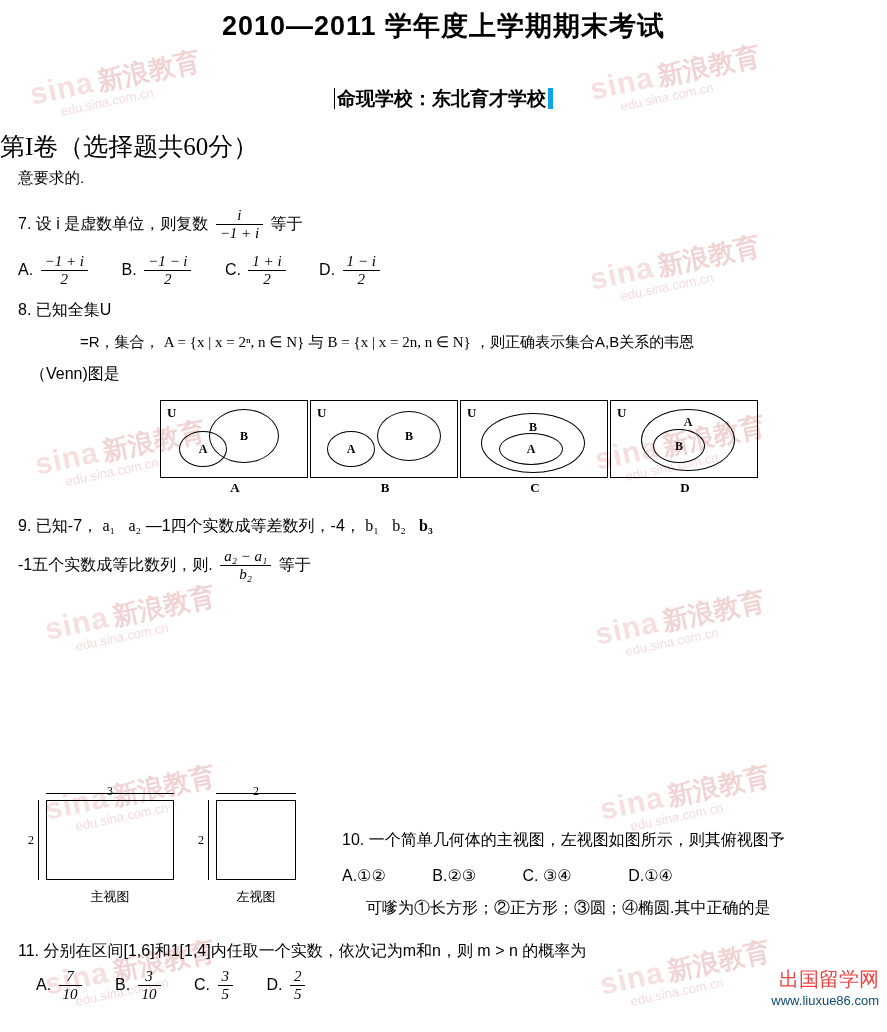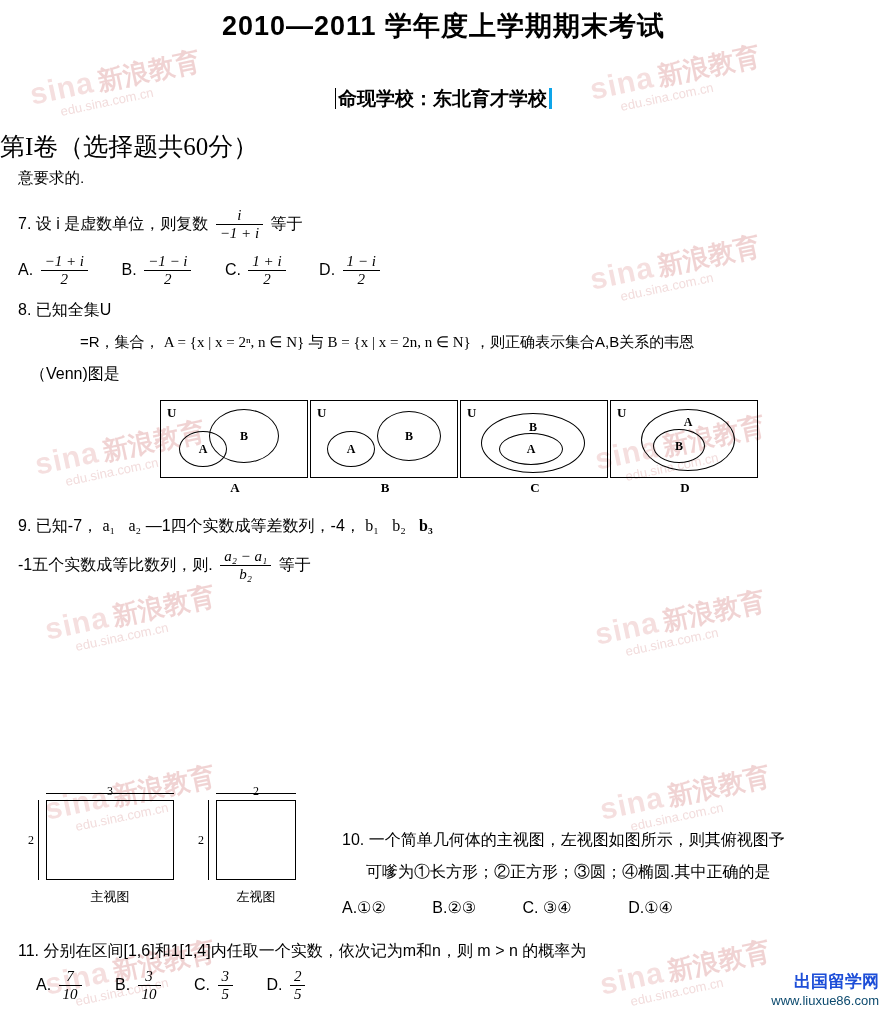--- a/index.html
+++ b/index.html
@@ -40,21 +40,21 @@
   }
   .title2{
     text-align:center; font-size:25px; font-weight:bold; margin-top:14px;
     font-family:"Liberation Sans", sans-serif;
   }
   .school{
     text-align:center; margin-top:42px; font-size:19px; font-weight:bold;
     font-family:"Liberation Sans", sans-serif;
   }
   .school span.box{
-    border-left:1px solid #000; border-right:3px solid #0ea5e9; padding:0 2px;
+    border-left:1px solid #000; border-right:5px solid #0ea5e9; padding:0 2px;
   }
   .juan{
     text-align:left; margin-top:18px; font-size:25px;
     font-family:"Liberation Serif", serif;
   }
 
   
   .p{
     font-size:15.5px; line-height:30px; margin:0 18px;
     font-family:"Liberation Sans", sans-serif;
@@ -122,21 +122,21 @@
   .arrowline-v{
     position:absolute; width:1px; background:#000; left:-8px;
   }
   .vcap{ text-align:center; font-size:13px; margin-top:4px; font-family:"Liberation Sans", sans-serif;}
 
   
   .site{
     position:absolute; right:8px; bottom:24px; text-align:right;
     font-family:"Liberation Sans", sans-serif;
   }
-  .site .cn2{font-size:17px; color:#1d4ed8; font-weight:bold;}
+  .site .cn2{font-size:20px; color:#ef4444; font-weight:normal;}
   .site .u2{font-size:13px; color:#0c4a6e;}
 </style>
 </head>
 <body>
 
 <div class="page">
 
   <div class="wm" style="left:30px; top:60px; transform:rotate(-12deg);">
     <span class="sina">sina</span>
     <span class="cn">新浪教育</span>
@@ -354,27 +354,27 @@
       </div>
       <div class="vcap">左视图</div>
     </div>
   </div>
 
   <div class="q" style="position:absolute; left:338px; top:820px; margin:4px; width:540px;">
     <div>
       <span>10.</span>
       <span>一个简单几何体的主视图，左视图如图所示，则其俯视图予</span>
     </div>
-    <div style="margin-left:24px;">可嗲为①长方形；②正方形；③圆；④椭圆.其中正确的是</div>
     <div style="margin-left:0; margin-top:4px;">
       <span class="ch" style="margin-right:42px;">A.①②</span>
       <span class="ch" style="margin-right:42px;">B.②③</span>
       <span class="ch" style="margin-right:52px;">C. ③④</span>
       <span class="ch">D.①④</span>
     </div>
+    <div style="margin-left:24px;">可嗲为①长方形；②正方形；③圆；④椭圆.其中正确的是</div>
   </div>
 
   <div class="q" style="position:absolute; left:18px; top:935px; margin:0;">
     <span>11.</span>
     <span>分别在区间[1,6]和1[1,4]内任取一个实数，依次记为m和n，则 m &gt; n 的概率为</span>
   </div>
 
   <div class="choices" style="position:absolute; left:18px; top:968px;">
     <span class="ch">
       <span>A.</span>

